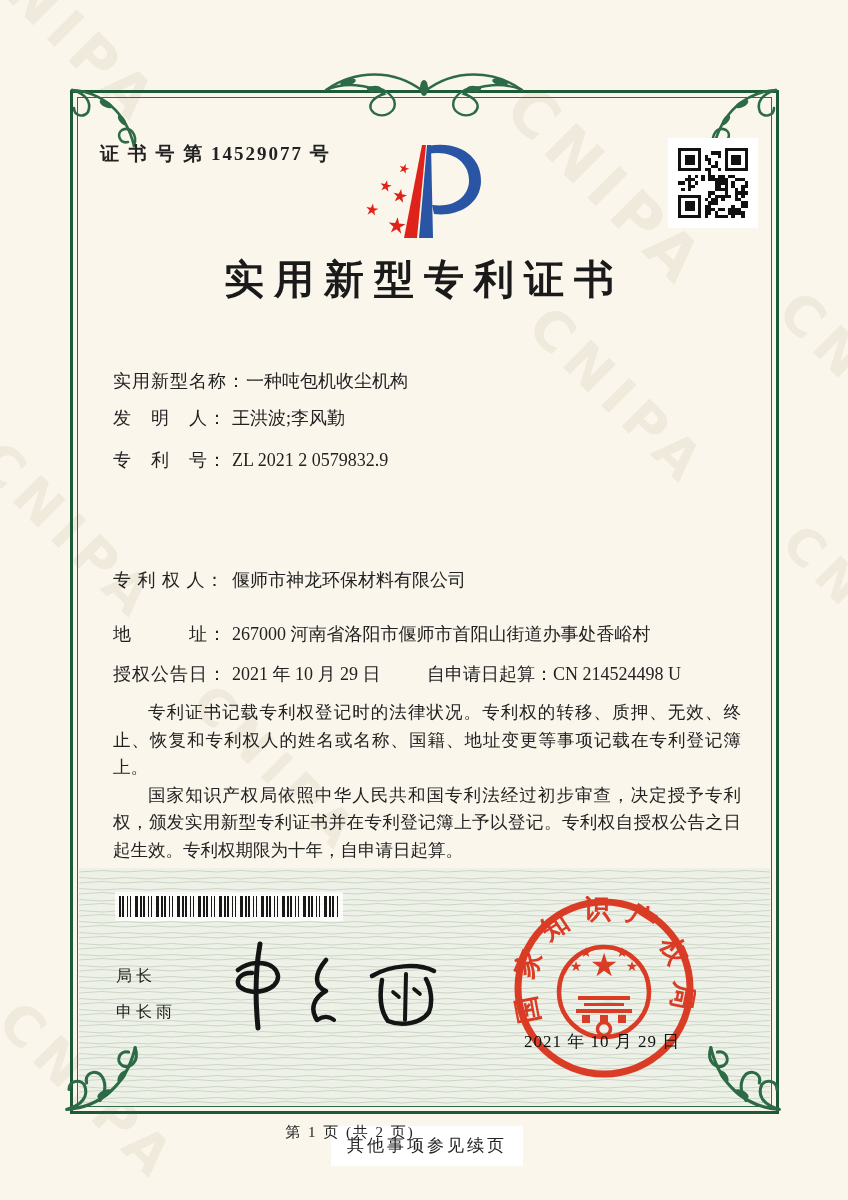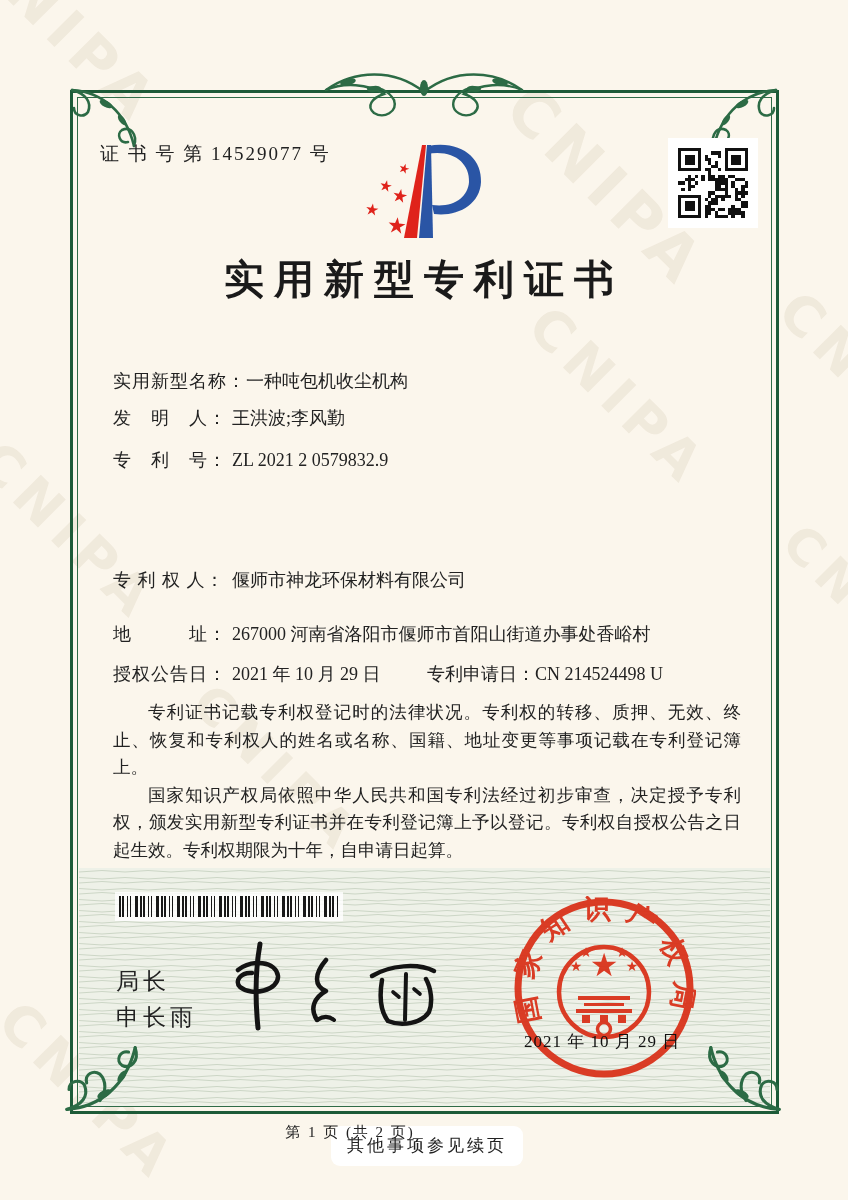--- a/index.html
+++ b/index.html
@@ -10,49 +10,49 @@
   .wm{position:absolute;font-family:"DejaVu Sans","Liberation Sans",sans-serif;font-weight:700;
       color:rgba(150,125,80,0.10);transform:rotate(45deg);letter-spacing:9px;white-space:nowrap;z-index:1;}
   
   .border-outer{position:absolute;left:70px;top:90px;width:709px;height:1024px;
       border:3px solid #1d5b38;box-sizing:border-box;z-index:3;pointer-events:none;}
   .border-inner{position:absolute;left:77px;top:97px;width:695px;height:1010px;
       border:1px solid #2f6b47;box-sizing:border-box;z-index:3;pointer-events:none;}
   
   .band{position:absolute;left:79px;top:868px;width:691px;height:238px;background:#eef1e8;z-index:2;}
   
-  .cert-no{position:absolute;left:100px;top:141px;font-size:19px;letter-spacing:2px;z-index:4;}
+  .cert-no{position:absolute;left:100px;top:141px;font-size:19px;letter-spacing:2px;z-index:4;font-weight:bold;}
   .qr-box{position:absolute;left:668px;top:138px;width:90px;height:90px;background:#fff;z-index:4;}
   .title{position:absolute;left:0;top:252px;width:848px;text-align:center;font-size:40px;
       font-weight:bold;letter-spacing:10px;color:#1a1a1a;z-index:4;}
   
   .row{position:absolute;left:113px;width:640px;font-size:18px;line-height:25px;z-index:4;white-space:nowrap;}
   .row .lbl{display:inline-block;min-width:119px;letter-spacing:1px;}
   .grant-pair2{margin-left:42px;}
   
   .paras{position:absolute;left:113px;top:699px;width:628px;font-size:17.5px;line-height:27.6px;
       text-align:justify;z-index:4;}
   .paras p{margin:0;text-indent:2em;}
   
   .barcode{position:absolute;left:115px;top:892px;width:228px;height:29px;z-index:5;
       background:rgba(255,255,255,.8);padding:0;box-sizing:border-box;}
   .barcode-inner{margin:4px;height:21px;
       background:repeating-linear-gradient(90deg,#181818 0 2px,transparent 2px 3px,#181818 3px 5px,
       transparent 5px 8px,#181818 8px 9px,transparent 9px 11px,#181818 11px 12px,transparent 12px 16px,
       #181818 16px 19px,transparent 19px 21px);}
-  .signer{position:absolute;left:116px;font-size:23px;letter-spacing:4px;z-index:5;
+  .signer{position:absolute;left:116px;font-size:16px;letter-spacing:4px;z-index:5;
       font-family:"Liberation Sans","DejaVu Sans",sans-serif;color:#222;}
   .sig-svg{position:absolute;left:222px;top:936px;z-index:5;}
   .seal-svg{position:absolute;left:512px;top:896px;z-index:5;opacity:.93;}
   .seal-date{position:absolute;left:524px;top:1030px;width:190px;font-size:17px;letter-spacing:1px;
       color:#111;z-index:6;white-space:nowrap;}
   .page-info{position:absolute;left:0;top:1123px;width:700px;text-align:center;font-size:15px;
       letter-spacing:2px;z-index:5;}
   .cont-box{position:absolute;left:331px;top:1126px;width:192px;height:40px;background:#fff;
-      line-height:40px;text-align:center;font-size:17px;letter-spacing:3px;z-index:4;border-radius:9px;}
+      line-height:40px;text-align:center;font-size:17px;letter-spacing:3px;z-index:4;}
   .flourish{position:absolute;z-index:3;pointer-events:none;}
 </style>
 </head>
 <body>
 
 <div id="page">
 
   <span class="wm" style="left:-55px;top:-5px;font-size:58px;">CNIPA</span>
   <span class="wm" style="left:480px;top:150px;font-size:62px;">CNIPA</span>
   <span class="wm" style="left:505px;top:365px;font-size:54px;">CNIPA</span>
@@ -332,21 +332,21 @@
     <span class="lbl">专 利 权 人：</span><span>偃师市神龙环保材料有限公司</span>
   </div>
   <div class="row" style="top:622px;">
     <span class="lbl">地　　　址：</span><span>267000 河南省洛阳市偃师市首阳山街道办事处香峪村</span>
   </div>
   <div class="row" style="top:662px;">
     <span>
       <span class="lbl">授权公告日：</span><span>2021 年 10 月 29 日</span>
     </span>
     <span class="grant-pair2">
-      <span>专利申请日：</span><span>CN 214524498 U</span>
+      <span>自申请日起算：</span><span>CN 214524498 U</span>
     </span>
   </div>
 
   <div class="paras">
     <p>专利证书记载专利权登记时的法律状况。专利权的转移、质押、无效、终止、恢复和专利权人的姓名或名称、国籍、地址变更等事项记载在专利登记簿上。</p>
     <p>国家知识产权局依照中华人民共和国专利法经过初步审查，决定授予专利权，颁发实用新型专利证书并在专利登记簿上予以登记。专利权自授权公告之日起生效。专利权期限为十年，自申请日起算。</p>
   </div>
 
   <div class="barcode">
       <div class="barcode-inner"></div>

